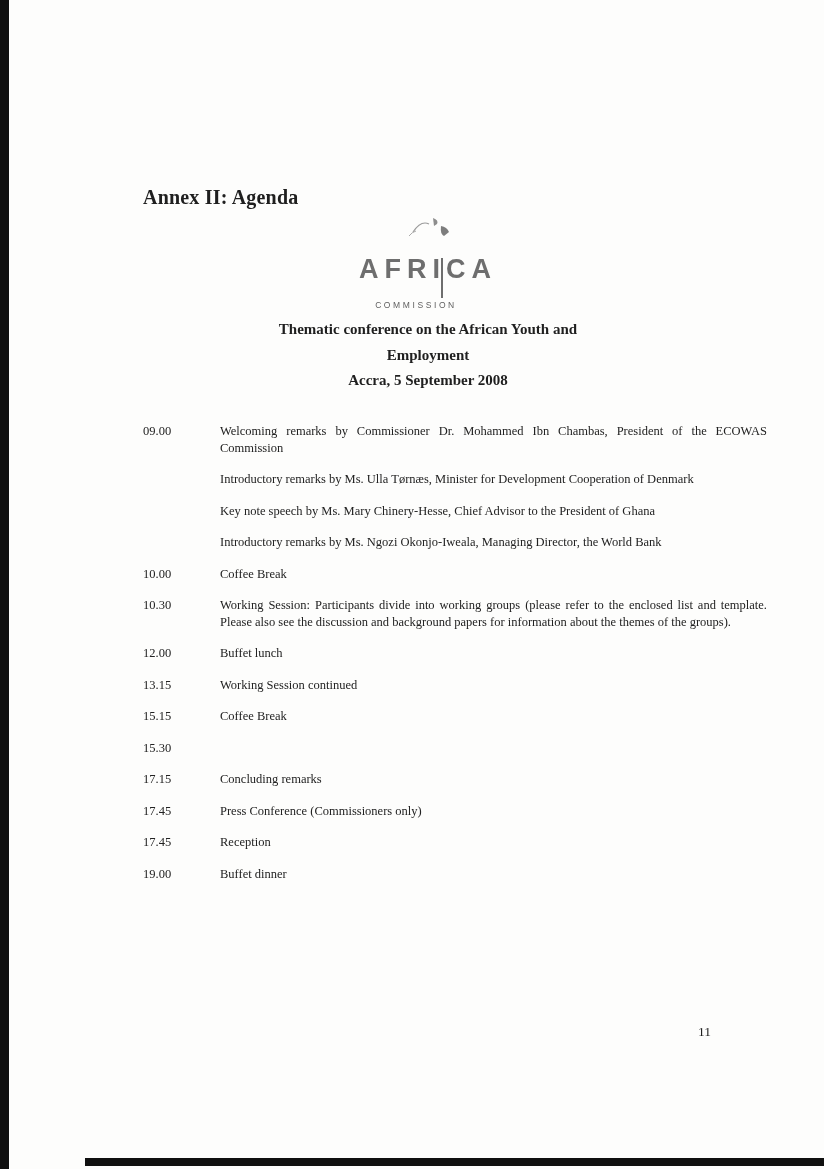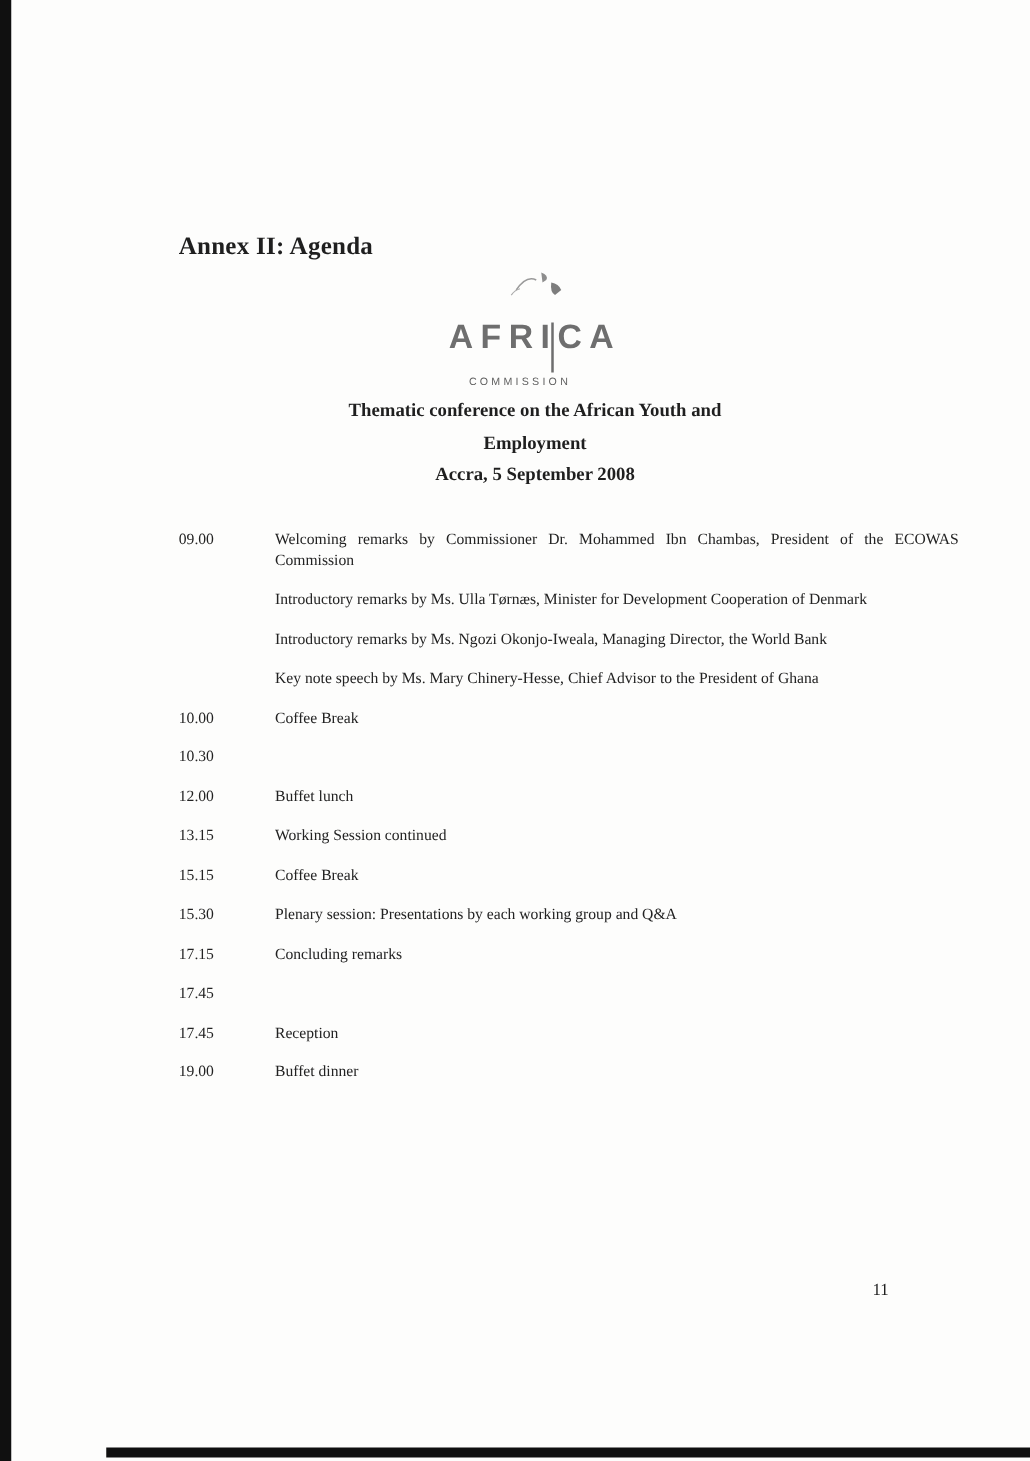--- a/index.html
+++ b/index.html
@@ -149,55 +149,56 @@
       <div class="sched-row">
         <div class="sched-time">09.00</div>
         <div class="sched-text">Welcoming remarks by Commissioner Dr. Mohammed Ibn Chambas, President of the ECOWAS Commission</div>
       </div>
       <div class="sched-row">
         <div class="sched-time"></div>
         <div class="sched-text">Introductory remarks by Ms. Ulla Tørnæs, Minister for Development Cooperation of Denmark</div>
       </div>
       <div class="sched-row">
         <div class="sched-time"></div>
+        <div class="sched-text">Key note speech by Ms. Mary Chinery-Hesse, Chief Advisor to the President of Ghana</div>
+      </div>
+      <div class="sched-row">
+        <div class="sched-time"></div>
         <div class="sched-text">Introductory remarks by Ms. Ngozi Okonjo-Iweala, Managing Director, the World Bank</div>
-      </div>
-      <div class="sched-row">
-        <div class="sched-time"></div>
-        <div class="sched-text">Key note speech by Ms. Mary Chinery-Hesse, Chief Advisor to the President of Ghana</div>
       </div>
       <div class="sched-row">
         <div class="sched-time">10.00</div>
         <div class="sched-text">Coffee Break</div>
       </div>
       <div class="sched-row">
         <div class="sched-time">10.30</div>
+        <div class="sched-text">Working Session: Participants divide into working groups (please refer to the enclosed list and template. Please also see the discussion and background papers for information about the themes of the groups).</div>
       </div>
       <div class="sched-row">
         <div class="sched-time">12.00</div>
         <div class="sched-text">Buffet lunch</div>
       </div>
       <div class="sched-row">
         <div class="sched-time">13.15</div>
         <div class="sched-text">Working Session continued</div>
       </div>
       <div class="sched-row">
         <div class="sched-time">15.15</div>
         <div class="sched-text">Coffee Break</div>
       </div>
       <div class="sched-row">
         <div class="sched-time">15.30</div>
-        <div class="sched-text">Plenary session: Presentations by each working group and Q&amp;A</div>
       </div>
       <div class="sched-row">
         <div class="sched-time">17.15</div>
         <div class="sched-text">Concluding remarks</div>
       </div>
       <div class="sched-row">
         <div class="sched-time">17.45</div>
+        <div class="sched-text">Press Conference (Commissioners only)</div>
       </div>
       <div class="sched-row">
         <div class="sched-time">17.45</div>
         <div class="sched-text">Reception</div>
       </div>
       <div class="sched-row">
         <div class="sched-time">19.00</div>
         <div class="sched-text">Buffet dinner</div>
       </div>
     </div>

